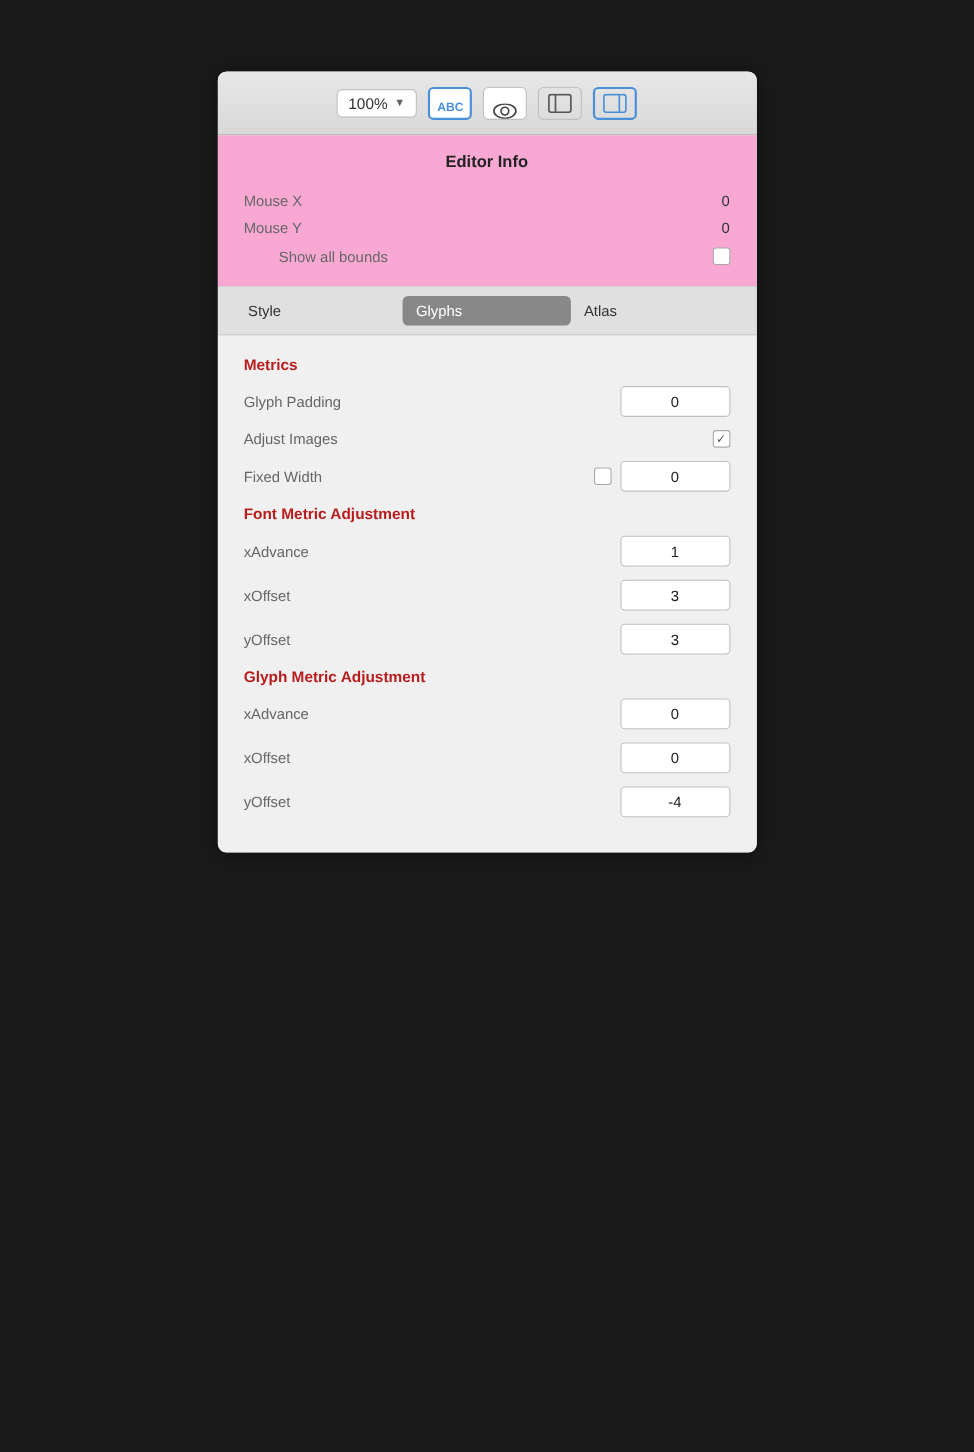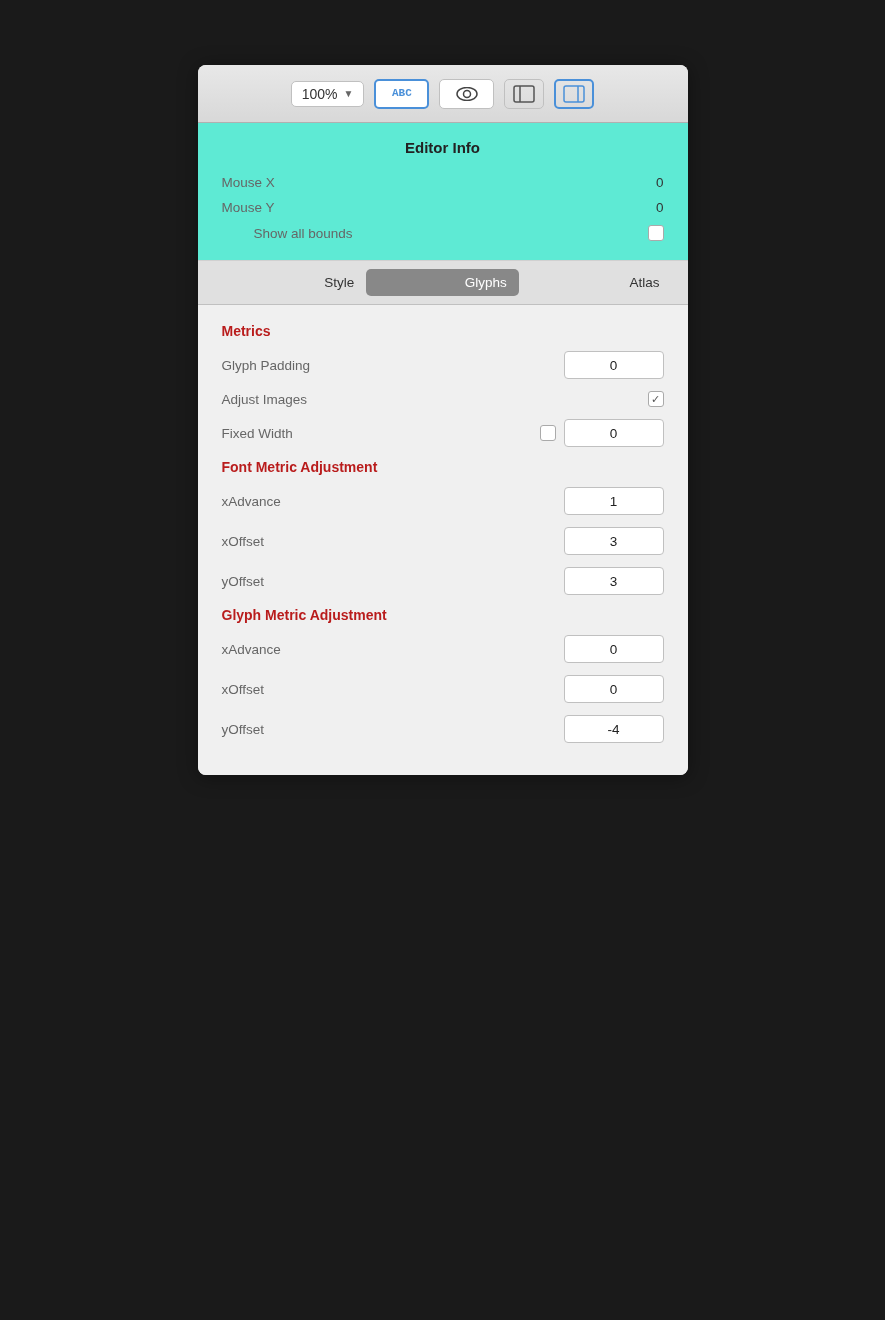--- a/index.html
+++ b/index.html
@@ -58,46 +58,45 @@
       cursor: pointer;
     }
 
     .zoom-selector .chevron {
       font-size: 10px;
       color: #666;
     }
 
     .toolbar-btn {
       display: flex;
-      align-items: center;
+      align-items: flex-end;
       justify-content: center;
       background: white;
       border: 1px solid #c0c0c0;
       border-radius: 5px;
-      width: 55px;
+      width: 40px;
       height: 30px;
       cursor: pointer;
       font-size: 13px;
       color: #333;
-      font-family: Liberation Mono, monospace;
     }
 
     .toolbar-btn.active {
       border: 2px solid #4a90d9;
       color: #4a90d9;
     }
 
     
     .panel-content {
       padding: 0;
     }
 
     
     .editor-info {
-      background: #5eead4;
+      background: #f9a8d4;
       padding: 16px 24px 14px;
       border-bottom: 1px solid #d0d0d0;
     }
 
     .editor-info-title {
       text-align: center;
       font-size: 15px;
       font-weight: 600;
       color: #222;
       margin-bottom: 14px;
@@ -143,21 +142,21 @@
     .tabs {
       display: flex;
       background: #e0e0e0;
       border-bottom: 1px solid #c0c0c0;
       padding: 8px 16px;
       gap: 0;
     }
 
     .tab {
       flex: 1;
-      text-align: right;
+      text-align: left;
       padding: 6px 12px;
       font-size: 13.5px;
       cursor: pointer;
       border-radius: 5px;
       color: #333;
     }
 
     .tab.active {
       background: #888;
       color: #ffffff;

